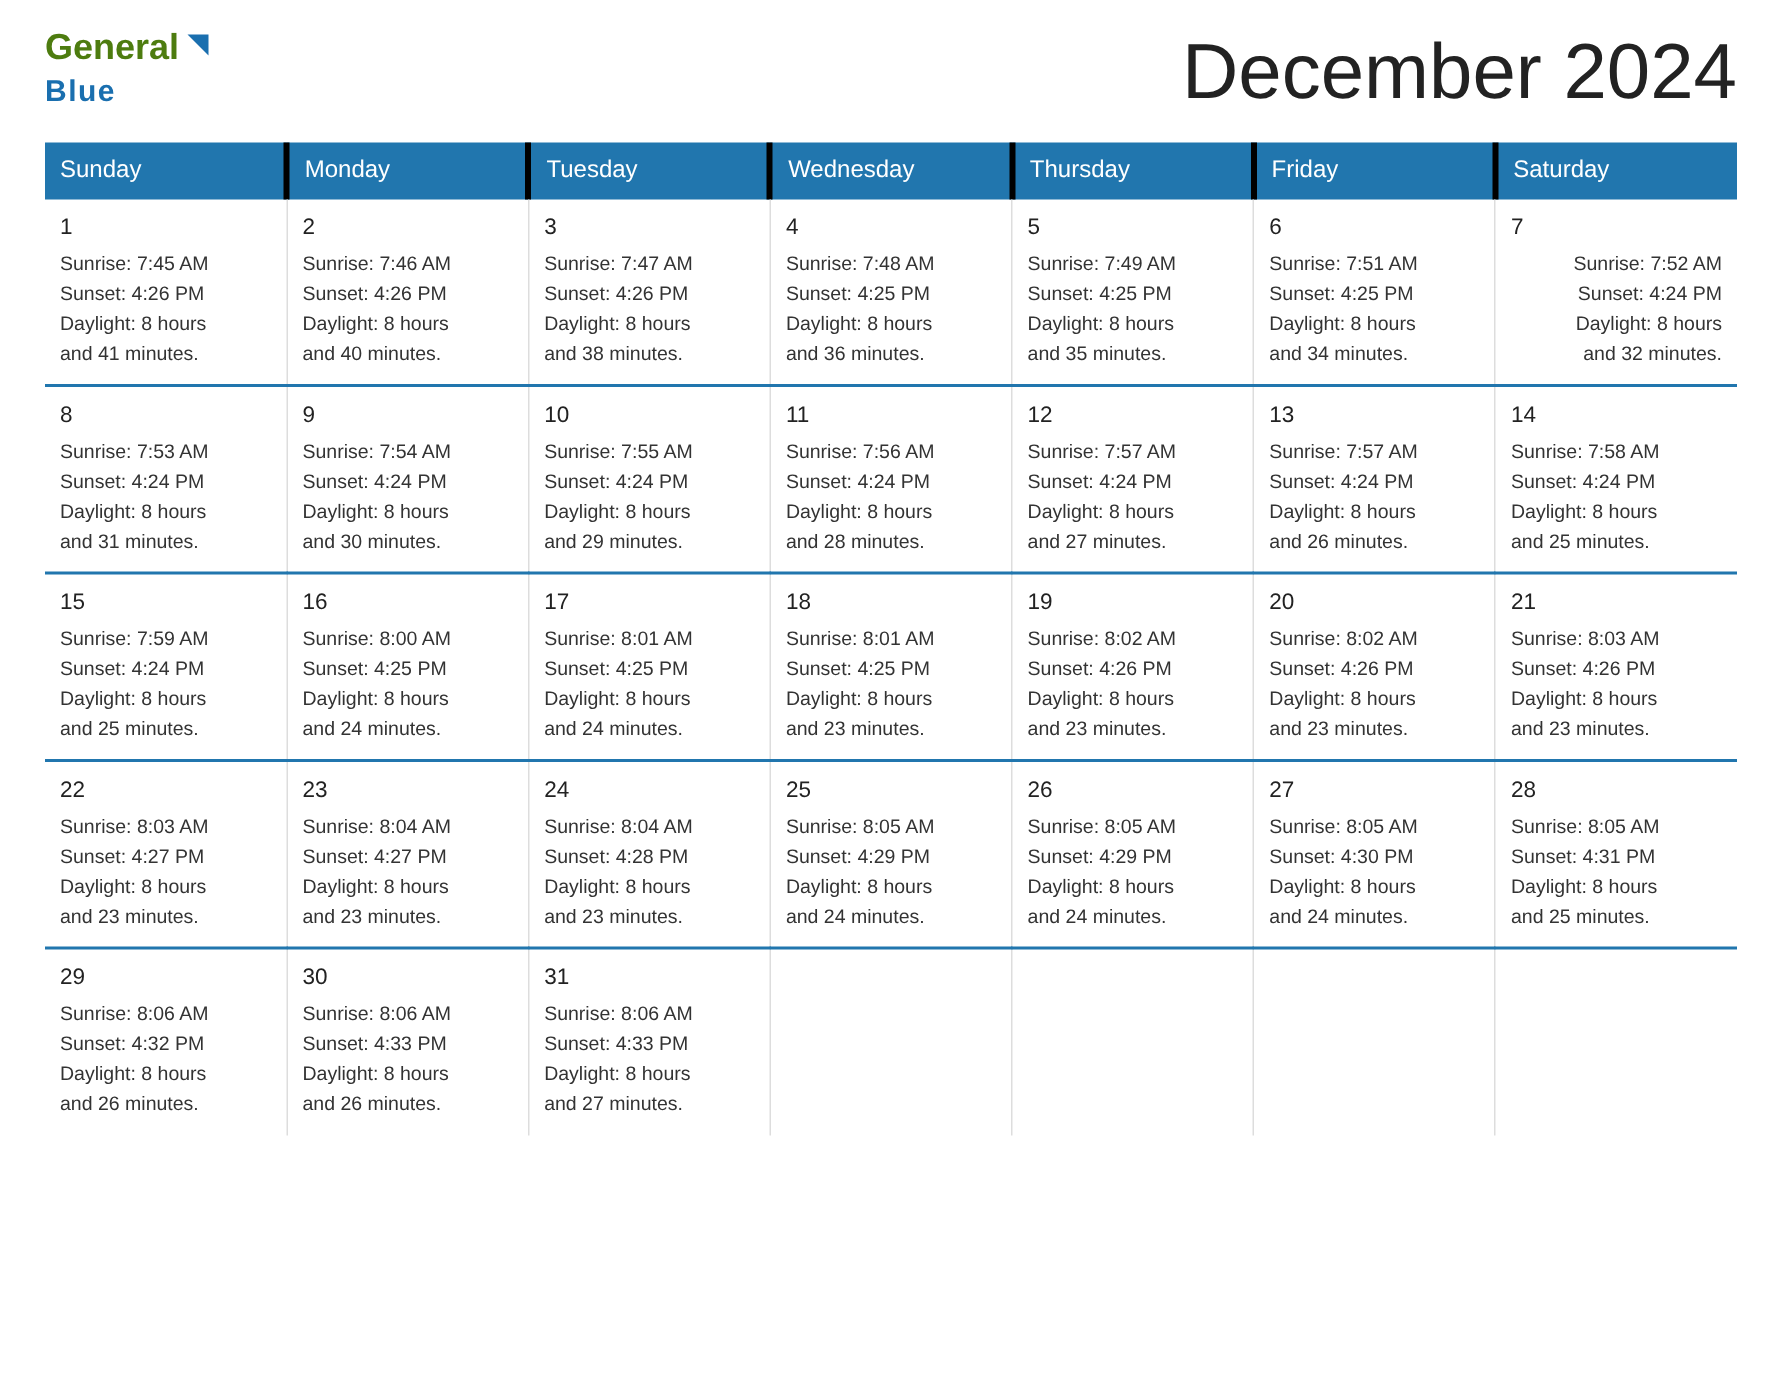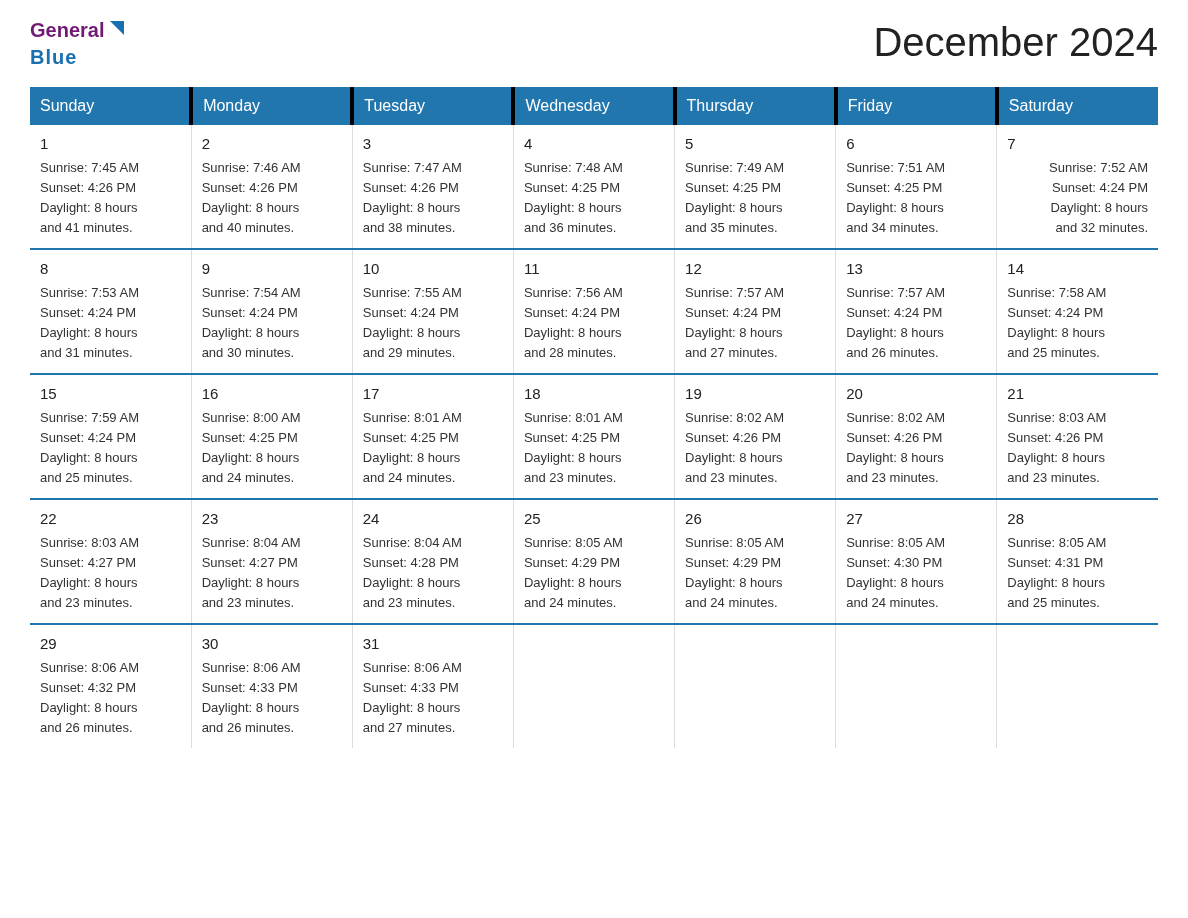--- a/index.html
+++ b/index.html
@@ -16,37 +16,37 @@
       justify-content: space-between;
       align-items: flex-start;
       margin-bottom: 18px;
     }
     .logo {
       display: flex;
       flex-direction: column;
       align-items: flex-start;
     }
     .logo-text {
-      font-size: 20px;
+      font-size: 24px;
       font-weight: bold;
-      color: #701a75;
+      color: #4d7c0f;
       line-height: 1;
     }
     .logo-line {
       color: #1a6faf;
       font-size: 20px;
       font-weight: bold;
       margin-top: 6px;
       letter-spacing: 1px;
     }
     .title-block {
       text-align: right;
     }
     .main-title {
-      font-size: 40px;
+      font-size: 52px;
       font-weight: normal;
       color: #222;
       line-height: 1.1;
     }
     .subtitle {
       font-size: 22px;
       color: #444;
       margin-top: 4px;
     }
     table {

